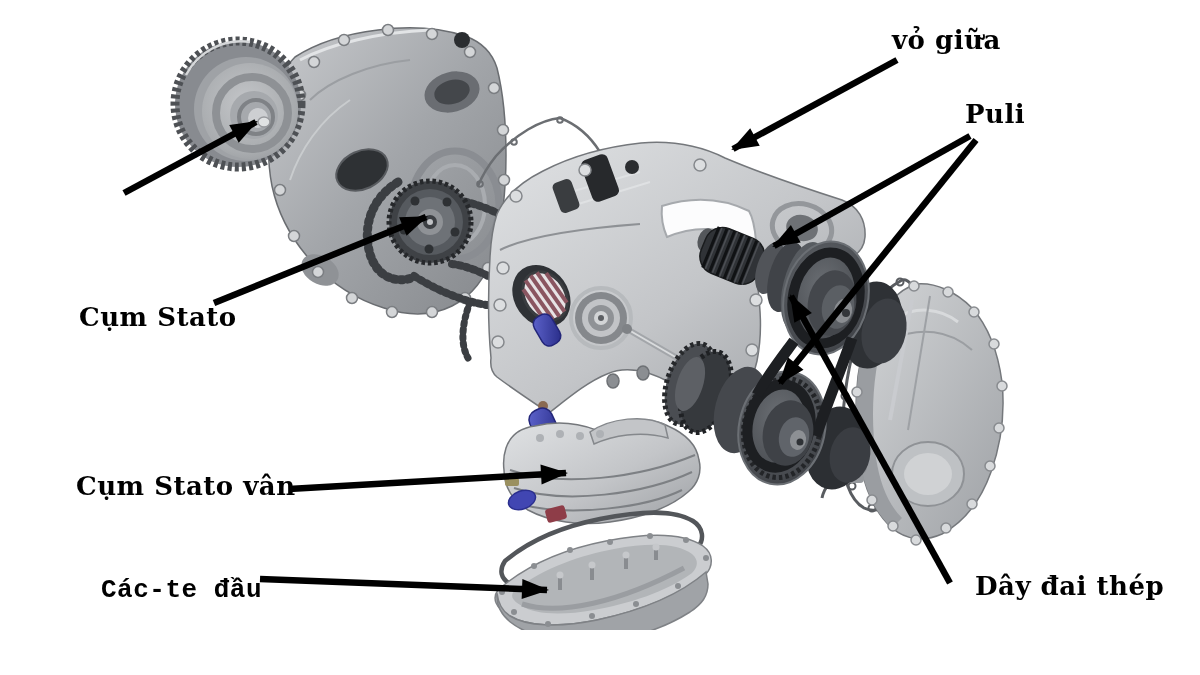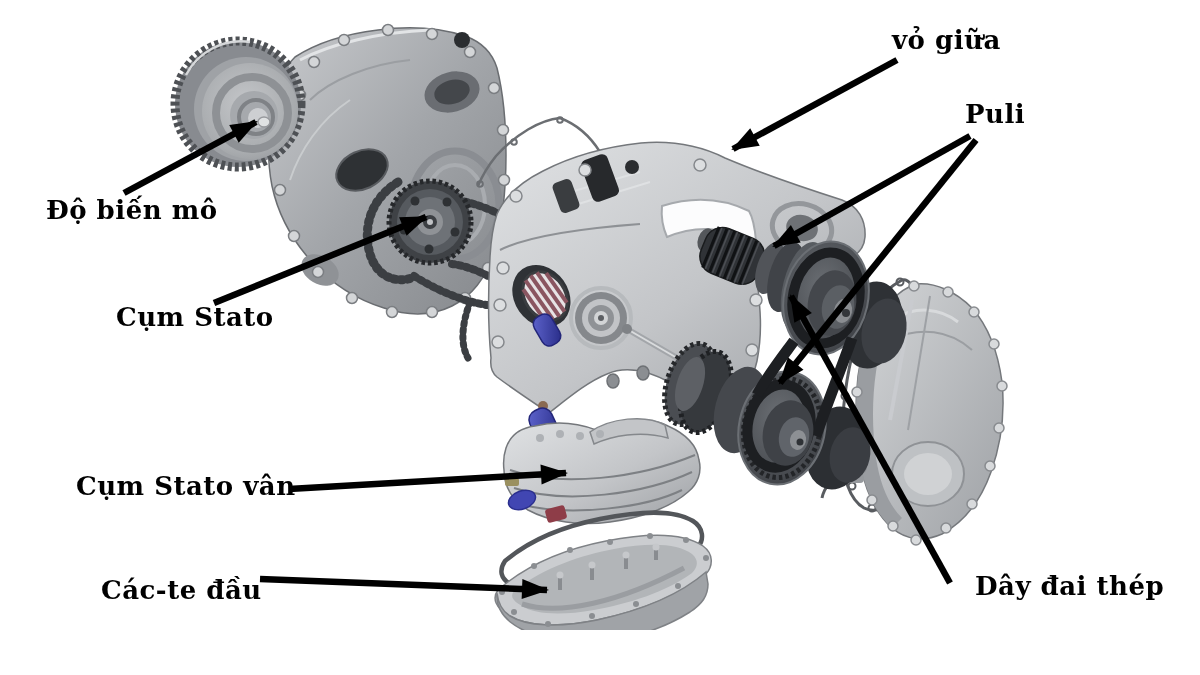--- a/index.html
+++ b/index.html
@@ -372,19 +372,18 @@
     <line x1="124" y1="193" x2="256" y2="122" marker-end="url(#ah)"></line>
     <line x1="214" y1="303" x2="426" y2="217" marker-end="url(#ah)"></line>
     <line x1="289" y1="489" x2="566" y2="473" marker-end="url(#ah)"></line>
     <line x1="260" y1="579" x2="547" y2="590" marker-end="url(#ah)"></line>
     <line x1="950" y1="583" x2="791" y2="296" marker-end="url(#ah)"></line>
   </g>
 </svg>
 
 <div class="label" style="left:892px; top:26px;">vỏ giữa</div>
 <div class="label" style="left:965px; top:100px;">Puli</div>
-<div class="label" style="left:46px;  top:196px;">Độ biến mô</div>
-<div class="label" style="left:79px;  top:303px;margin-left:37px;">Cụm Stato</div>
+<div class="label" style="left:79px;  top:303px;">Cụm Stato</div>
 <div class="label" style="left:76px;  top:472px;">Cụm Stato vân</div>
-<div class="label" style="left:101px; top:576px;">Các-te đầu</div>
+<div class="label" style="left:101px; top:576px;font-family:Liberation Mono, monospace;">Các-te đầu</div>
 <div class="label" style="left:956px; top:572px;margin-left:19px;">Dây đai thép</div>
 
 </div>
 
 </body></html>

